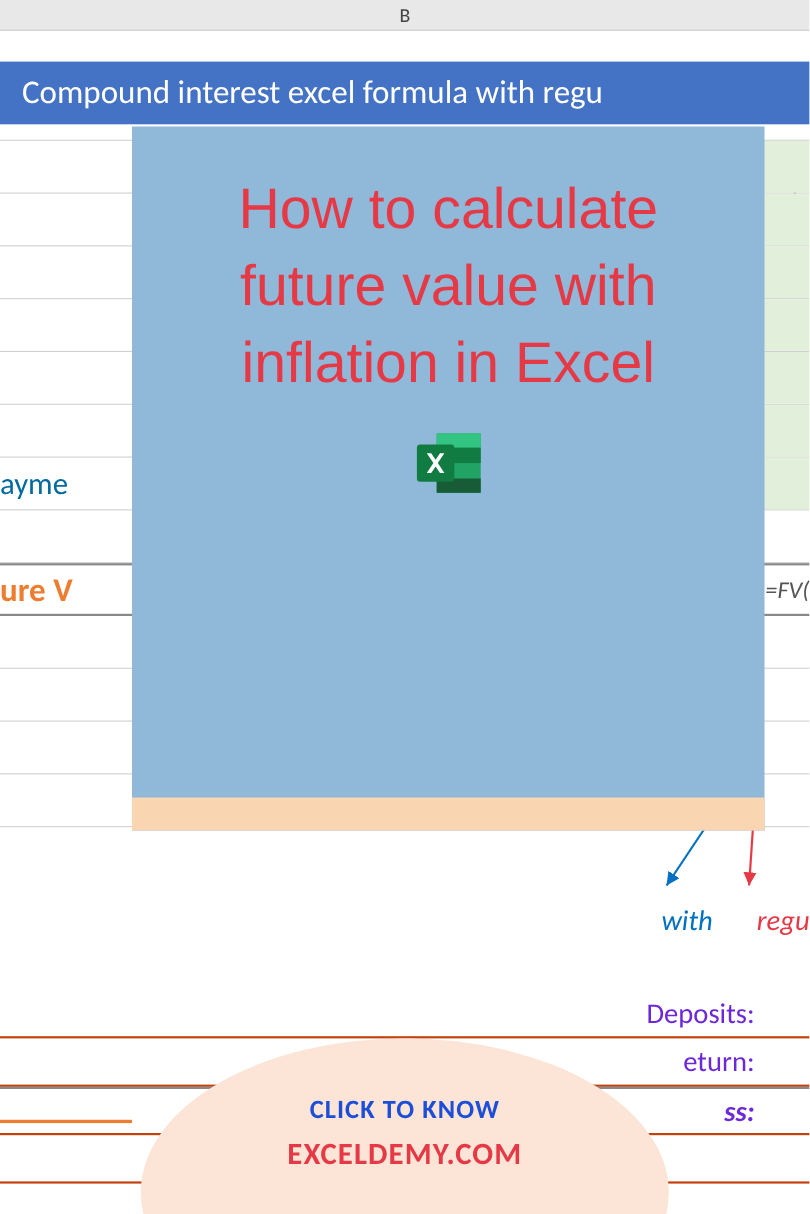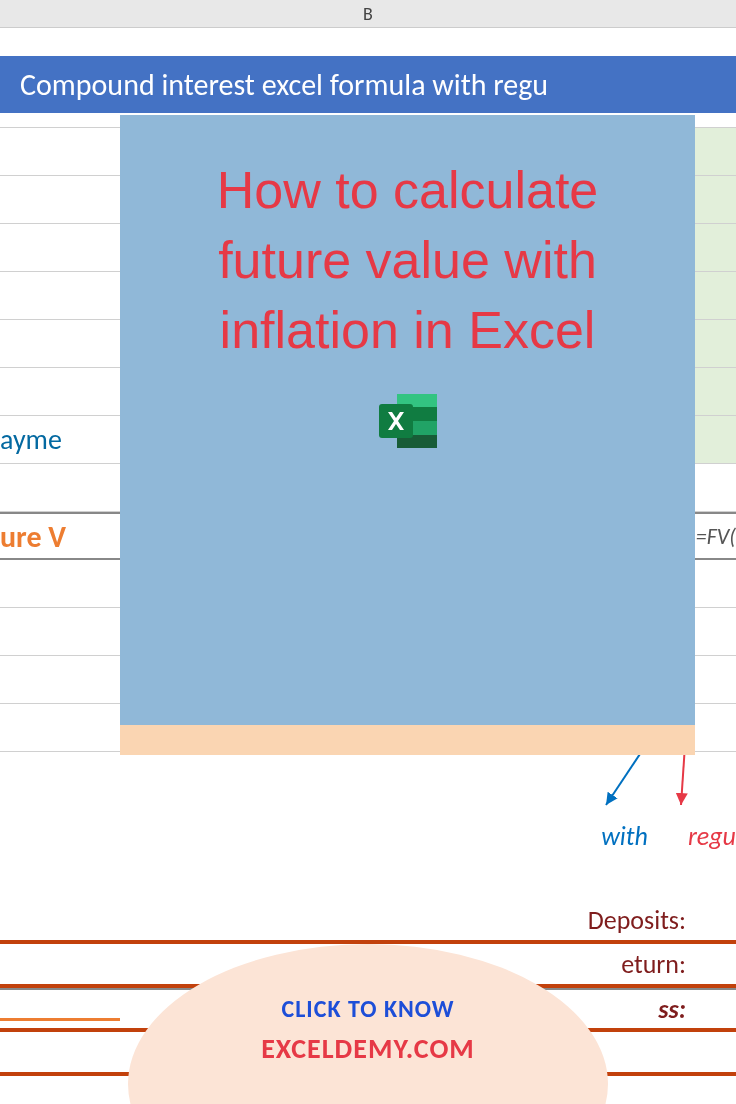--- a/index.html
+++ b/index.html
@@ -129,27 +129,27 @@
     .rate-label { color: #0070C0; }
     .nper-label { color: #E63946; }
     .bottom-section {
       position: absolute;
       top: 900px;
       left: 0;
       right: 0;
     }
     .bottom-row {
       height: 44px;
-      border-bottom: 4px solid #c2410c;
+      border-bottom: 2px solid #c2410c;
       display: flex;
       align-items: center;
       justify-content: flex-end;
       padding-right: 50px;
       font-size: 26px;
-      color: #7f1d1d;
+      color: #6d28d9;
     }
     .bold-italic { font-weight: bold; font-style: italic; }
     .cta-circle {
       position: absolute;
       bottom: -120px;
       left: 50%;
       transform: translateX(-50%);
       width: 480px;
       height: 280px;
       background: #FCE4D6;

